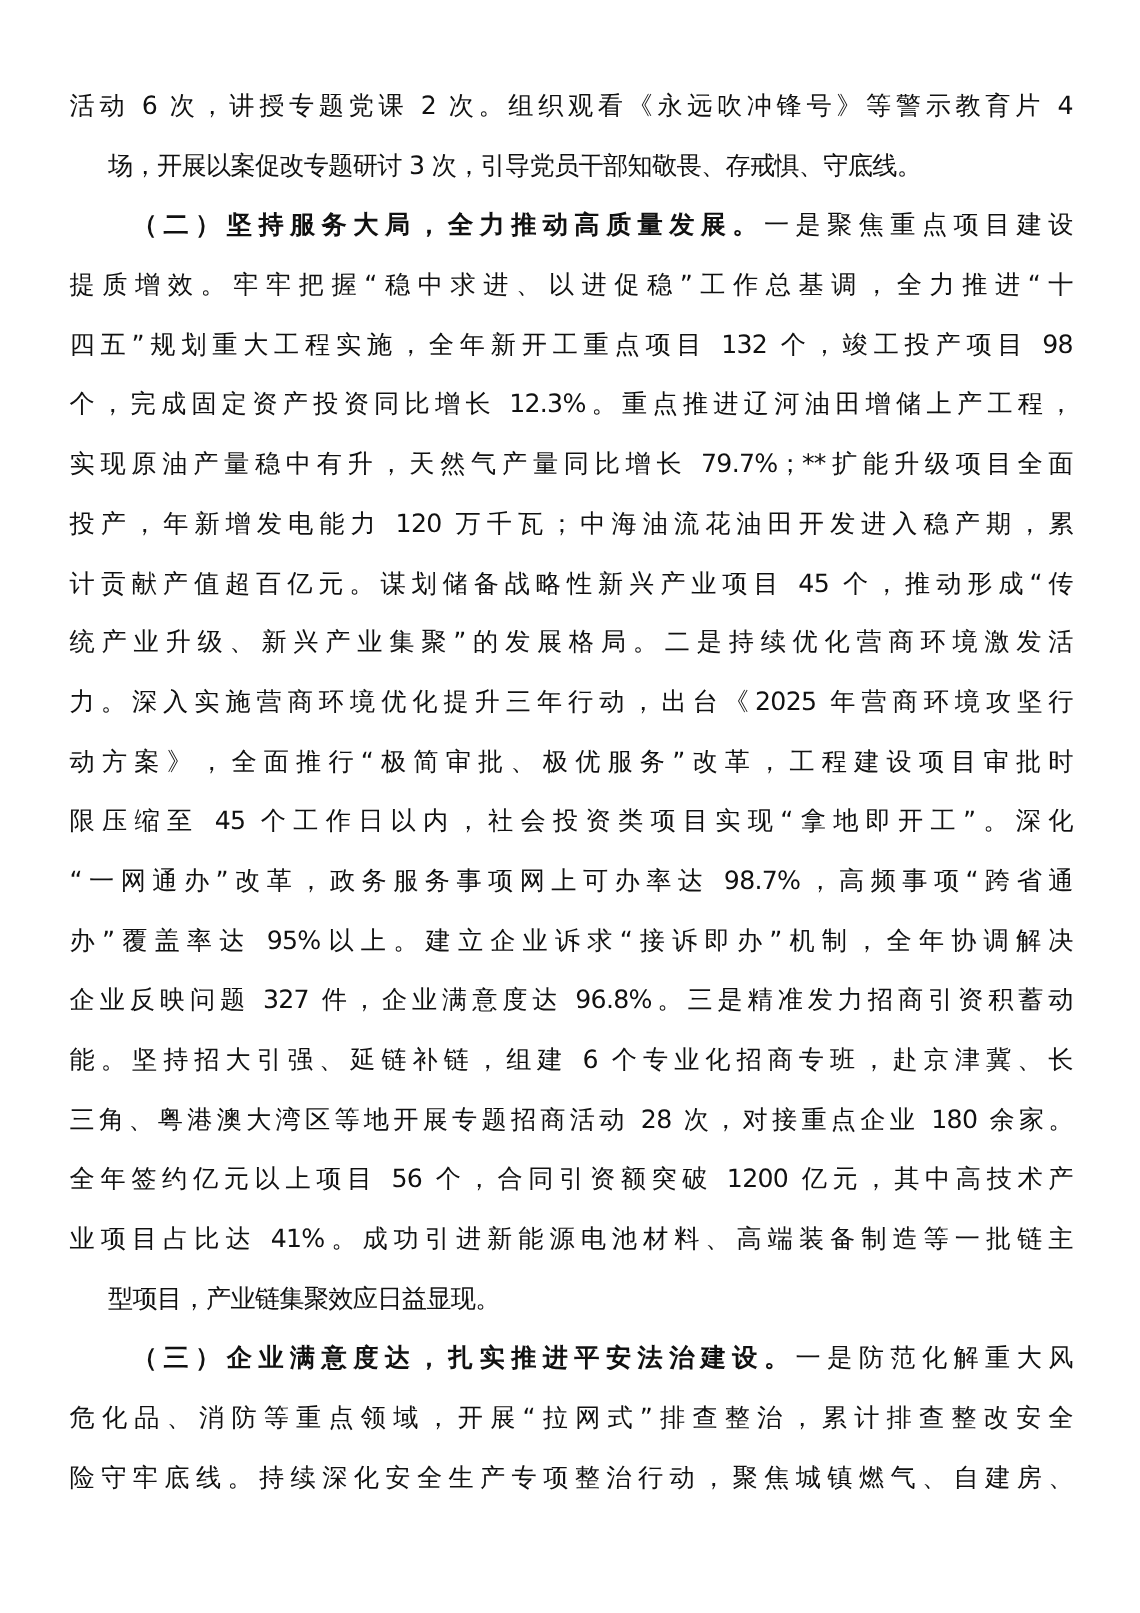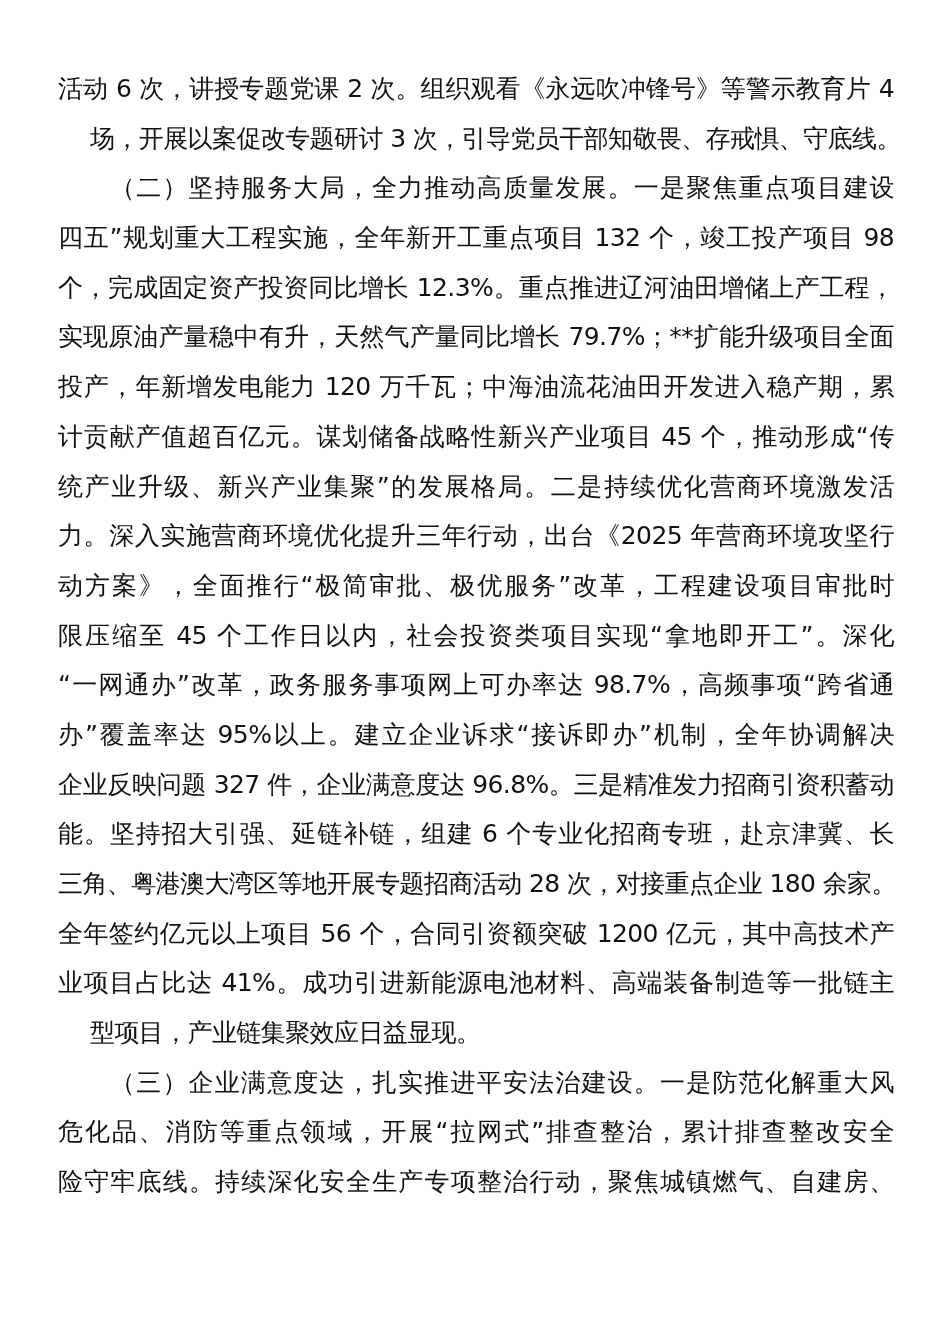--- a/index.html
+++ b/index.html
@@ -4,42 +4,43 @@
 <style>
   html, body { margin: 0; padding: 0; background: #ffffff; }
   body { width: 950px; height: 1344px; overflow: hidden; position: relative; }
   .page {
     position: absolute;
     left: 58px;
     top: 64px;
     width: 836px;
     color: #111111;
     font-family: "DejaVu Sans", "Liberation Sans", sans-serif;
-    font-size: 25px;
+    font-size: 21px;
     line-height: 49.7px;
   }
   .line {
     display: block;
     height: 49.7px;
     white-space: nowrap;
     text-align: justify;
     text-align-last: justify;
     letter-spacing: -0.6px;
   }
   .line.last { text-align-last: left; margin-left: 32px; }
   .line.indent { padding-left: 52px; }
-  .bold { font-weight: normal; }
+  .bold { font-weight: bold; }
 </style>
 </head>
 <body>
 
 <div class="page">
   <span class="line">活动 6 次，讲授专题党课 2 次。组织观看《永远吹冲锋号》等警示教育片 4</span>
   <span class="line last">场，开展以案促改专题研讨 3 次，引导党员干部知敬畏、存戒惧、守底线。</span>
   <span class="line indent"><span class="bold">（二）坚持服务大局，全力推动高质量发展。</span><span>一是聚焦重点项目建设</span></span>
+  <span class="line">提质增效。牢牢把握“稳中求进、以进促稳”工作总基调，全力推进“十</span>
   <span class="line">四五”规划重大工程实施，全年新开工重点项目 132 个，竣工投产项目 98</span>
   <span class="line">个，完成固定资产投资同比增长 12.3%。重点推进辽河油田增储上产工程，</span>
   <span class="line">实现原油产量稳中有升，天然气产量同比增长 79.7%；**扩能升级项目全面</span>
   <span class="line">投产，年新增发电能力 120 万千瓦；中海油流花油田开发进入稳产期，累</span>
   <span class="line">计贡献产值超百亿元。谋划储备战略性新兴产业项目 45 个，推动形成“传</span>
   <span class="line">统产业升级、新兴产业集聚”的发展格局。二是持续优化营商环境激发活</span>
   <span class="line">力。深入实施营商环境优化提升三年行动，出台《2025 年营商环境攻坚行</span>
   <span class="line">动方案》，全面推行“极简审批、极优服务”改革，工程建设项目审批时</span>
   <span class="line">限压缩至 45 个工作日以内，社会投资类项目实现“拿地即开工”。深化</span>
   <span class="line">“一网通办”改革，政务服务事项网上可办率达 98.7%，高频事项“跨省通</span>

